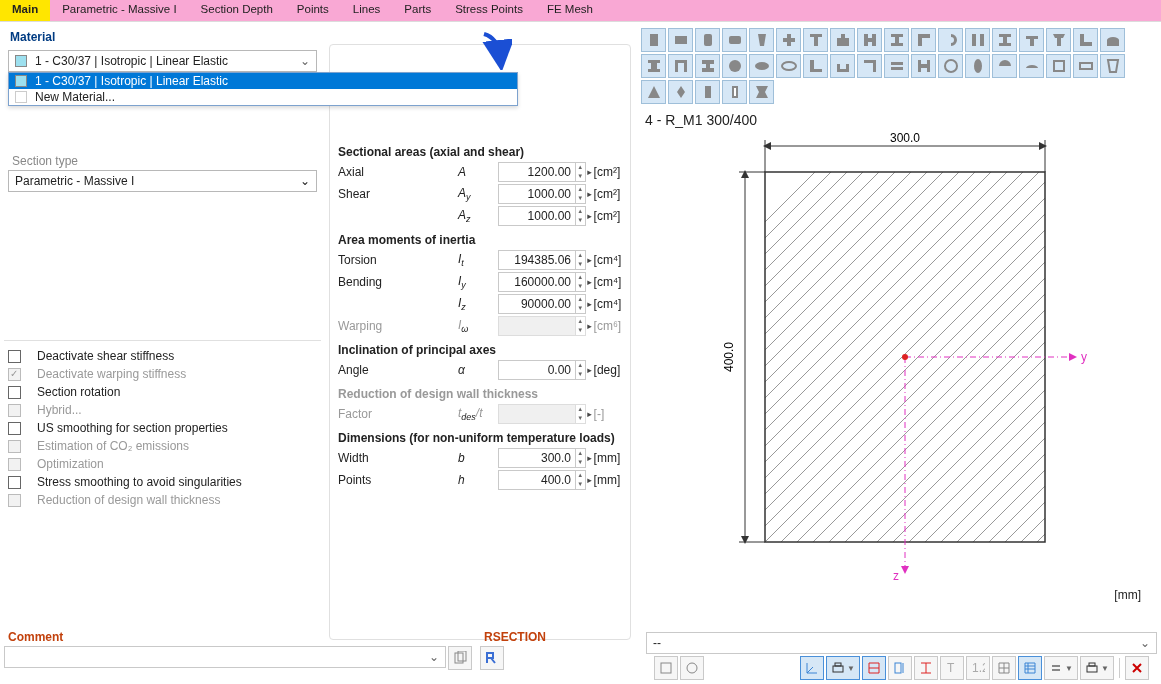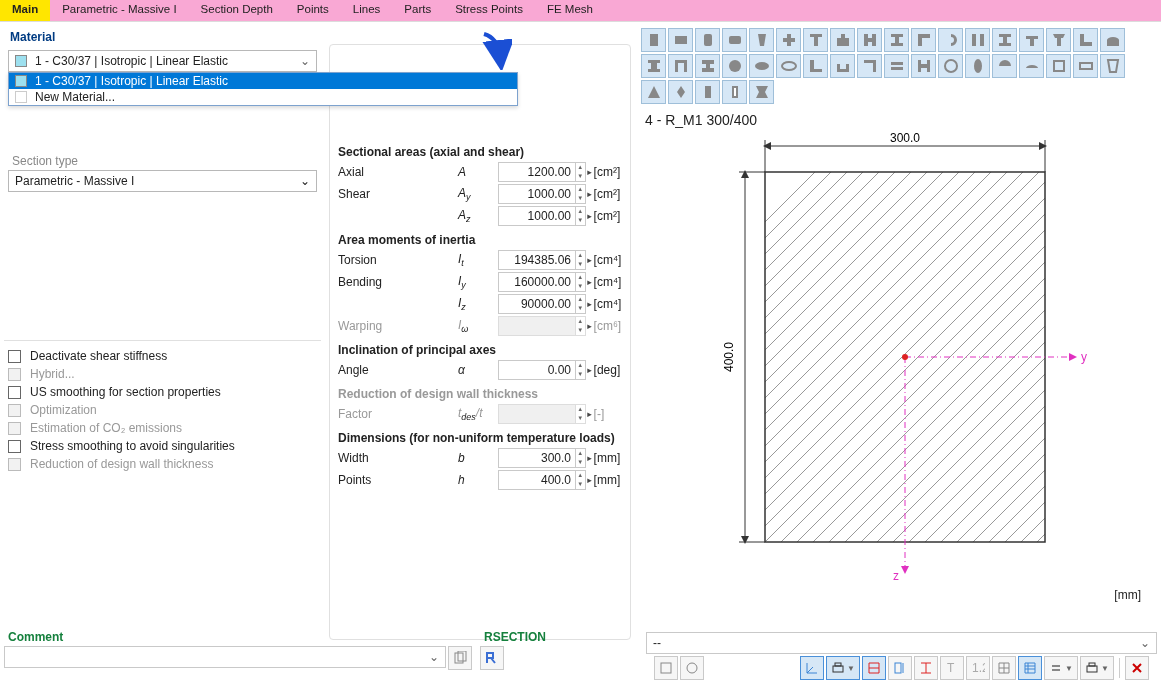--- a/index.html
+++ b/index.html
@@ -24,21 +24,21 @@
 .dd-opt.sel span{color:#fff}
 .dd-opt .sw{width:12px;height:12px;margin-right:8px;border:1px solid #888}
 .dd-opt .more{margin-left:auto;color:#888;font-size:14px;letter-spacing:-2px}
 
 .sectype{margin:0 4px 4px}
 .sectype-lbl{color:#888;font-size:12px;padding:2px 4px}
 .sectype-dd{width:100%;height:22px;border:1px solid #b8b8b8;display:flex;align-items:center;padding:0 6px;background:#fff}
 .sectype-spacer{height:140px}
 
 .opts{margin:0 4px;padding-top:6px;border-top:1px solid #e0e0e0}
-.opt-row{display:flex;align-items:center;padding:2px 4px;gap:9px}
+.opt-row{display:flex;align-items:center;padding:2px 4px;gap:16px}
 .cb{width:13px;height:13px;border:1px solid #666;background:#fff;display:inline-block}
 .cb.ck::after{content:"✓";font-size:10px;position:relative;top:-3px;left:1px}
 .cb.dis{border-color:#bbb;background:#f2f2f2}
 .opt-row.dis span{color:#999}
 
 .arrow{position:absolute;left:472px;top:30px;z-index:250}
 .arrow svg{}
 
 .btn-row{display:flex;gap:2px;margin:6px 4px 0 188px}
 .mini-btn{width:24px;height:24px;border:1px solid #c9c9c9;background:#f6f6f6;display:flex;align-items:center;justify-content:center;font-size:14px;cursor:pointer}
@@ -65,21 +65,21 @@
 
 .viewer-hdr{padding:6px 0 4px 10px;font-size:14px}
 .viewer{position:relative;width:490px;height:452px;margin-left:10px;background:#fff}
 .viewer svg{position:absolute;top:0;left:0}
 .viewer-unit{position:absolute;bottom:-18px;right:-6px;font-size:12px}
 
 .footer{display:flex;height:58px;margin-top:4px}
 .fcol1{width:468px;margin:0 4px}
 .fcol2{width:158px;margin:0 4px}
 .fcol3{flex:1;margin:0 4px}
-.fh{color:#15803d;font-weight:bold;padding:2px 4px}
+.fh{color:#c2410c;font-weight:bold;padding:2px 4px}
 .fin{width:100%;height:22px;border:1px solid #c9c9c9;display:flex;align-items:center;padding:0 6px}
 .fin .ch{margin-left:auto;color:#666}
 .tool{width:24px;height:24px;border:1px solid #c9c9c9;background:#f6f6f6;display:flex;align-items:center;justify-content:center}
 .toolbar-bot{display:flex;gap:2px;align-items:center;padding:2px 8px}
 .toolbar-bot .sp{flex:1}
 .toolbar-bot .tool.sel{background:#d6e7f6;border-color:#4a90d9}
 .divider{width:1px;height:20px;background:#ccc;margin:0 3px}
 </style>
 </head>
 <body>
@@ -166,34 +166,42 @@
       <div class="sectype-spacer"></div>
     </div>
 
     <div class="opts">
       <div id="opts-list">
           <div class="opt-row">
             <span class="cb"></span>
             <span>Deactivate shear stiffness</span>
           </div>
           <div class="opt-row dis">
+            <span class="cb ck dis"></span>
+            <span>Deactivate warping stiffness</span>
+          </div>
+          <div class="opt-row">
+            <span class="cb"></span>
+            <span>Section rotation</span>
+          </div>
+          <div class="opt-row dis">
             <span class="cb dis"></span>
             <span>Hybrid...</span>
           </div>
           <div class="opt-row">
             <span class="cb"></span>
             <span>US smoothing for section properties</span>
           </div>
           <div class="opt-row dis">
             <span class="cb dis"></span>
-            <span>Optimization</span>
+            <span>Estimation of CO₂ emissions</span>
           </div>
           <div class="opt-row dis">
             <span class="cb dis"></span>
-            <span>Estimation of CO₂ emissions</span>
+            <span>Optimization</span>
           </div>
           <div class="opt-row">
             <span class="cb"></span>
             <span>Stress smoothing to avoid singularities</span>
           </div>
           <div class="opt-row dis">
             <span class="cb dis"></span>
             <span>Reduction of design wall thickness</span>
           </div>
         </div>

